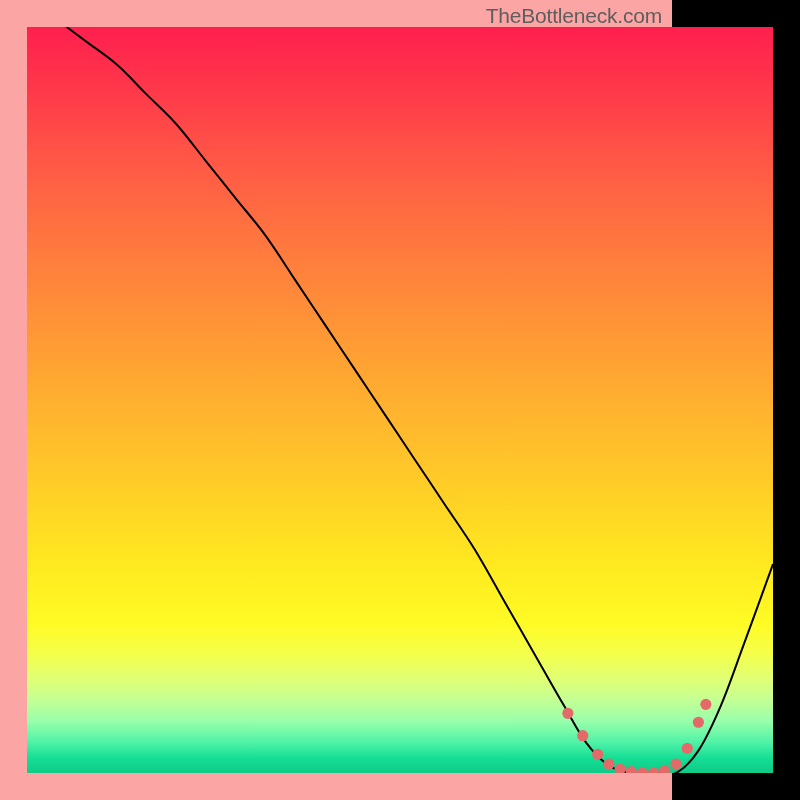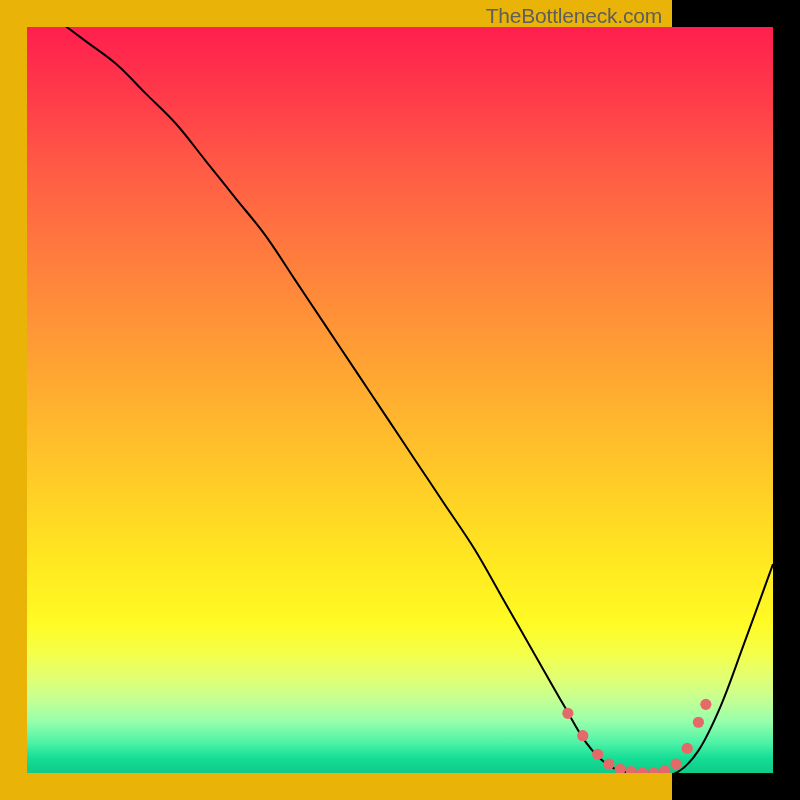--- a/index.html
+++ b/index.html
@@ -10,21 +10,21 @@
     background: #000;
     overflow: hidden;
     font-family: Arial, Helvetica, sans-serif;
   }
   .frame {
     position: absolute;
     top: 0;
     left: 0;
     width: 672px;
     height: 800px;
-    background: #eab308;
+    background: #fca5a5;
   }
   .plot {
     position: absolute;
     top: 27px;
     left: 27px;
     width: 746px;
     height: 746px;
     overflow: hidden;
   }
   .gradient {

